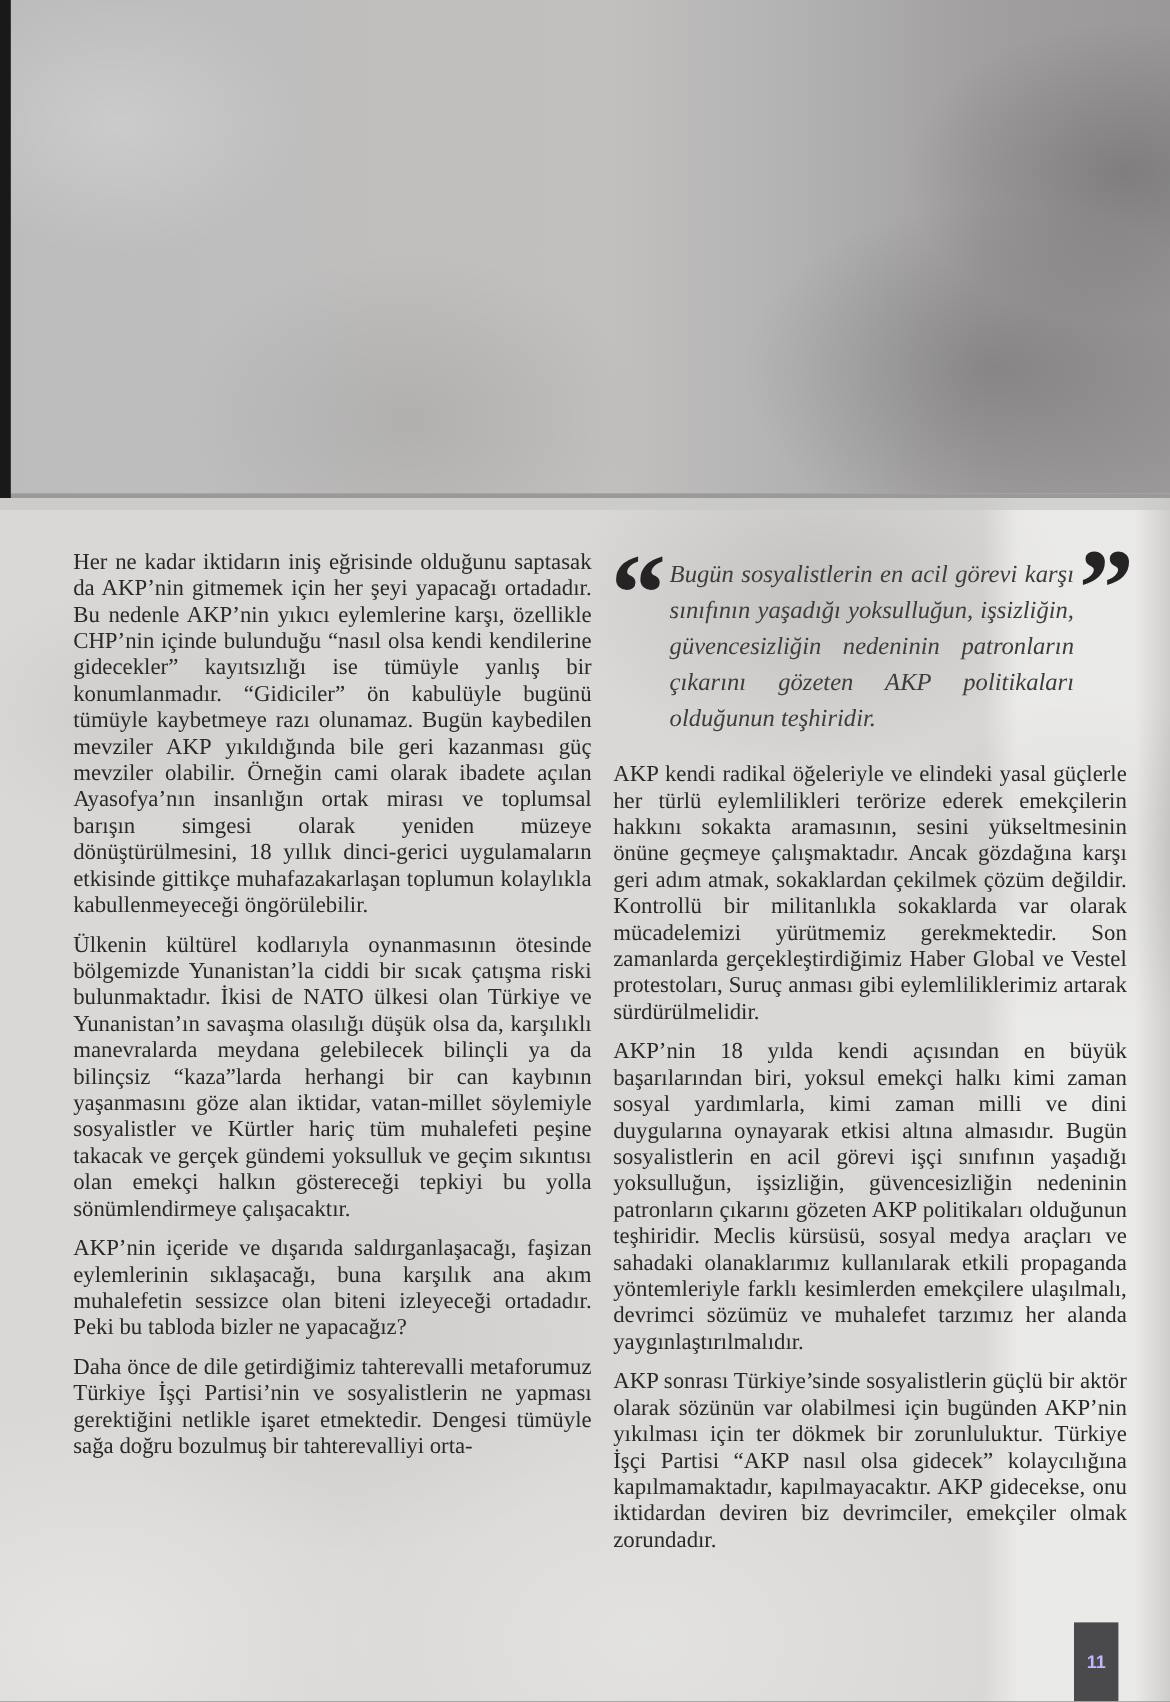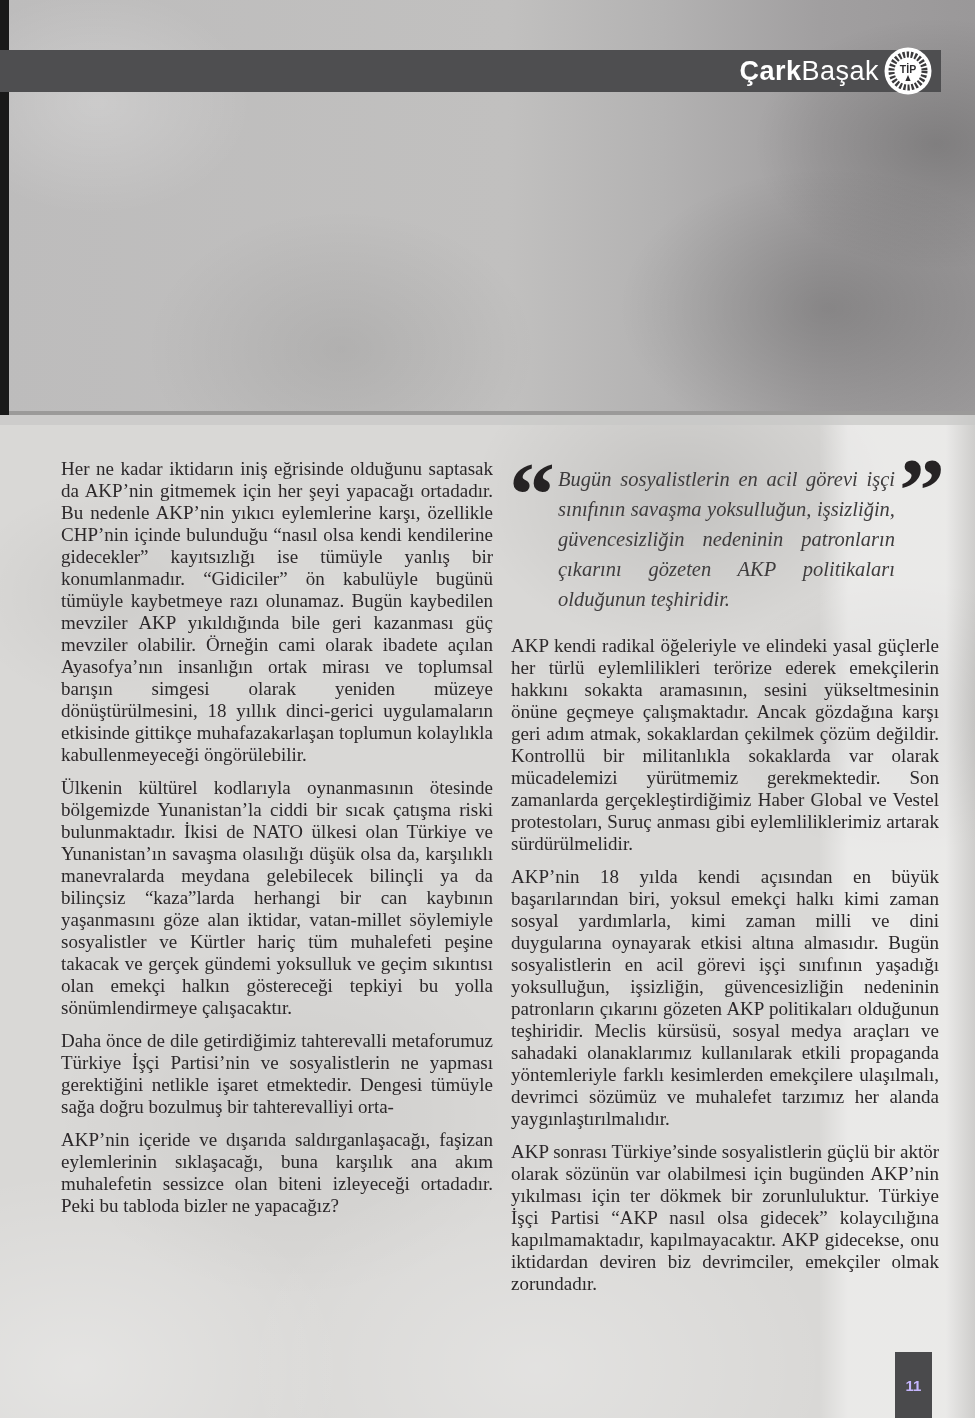--- a/index.html
+++ b/index.html
@@ -81,46 +81,34 @@
 </head>
 <body>
 
 <div class="page">
 
   <div class="content-texture"></div>
 
   <div class="banner">
     <div class="left-strip"></div>
 
-    <div class="header-bar">
-      <div class="brand">
-        <span class="brand-bold">Çark</span><span class="brand-light">Başak</span>
-      </div>
-      <svg class="tip-logo" viewBox="0 0 48 48">
-        <circle cx="24" cy="24" r="23.5" fill="#ffffff"></circle>
-        <circle cx="24" cy="24" r="16.5" fill="none" stroke="#3b3a3c" stroke-width="6" stroke-dasharray="2.3 1.7"></circle>
-        <circle cx="24" cy="24" r="12.5" fill="#ffffff"></circle>
-        <text x="24" y="25.5" text-anchor="middle" font-family="Liberation Sans, sans-serif" font-weight="700" font-size="10.5" fill="#2e2d2f">TİP</text>
-        <path d="M24 28 l2.6 6 h-5.2 z" fill="#2e2d2f"></path>
-      </svg>
-    </div>
 
   </div>
 
   <div class="col col-left">
     <p>Her ne kadar iktidarın iniş eğrisinde olduğunu saptasak da AKP’nin gitmemek için her şeyi yapacağı ortadadır. Bu nedenle AKP’nin yıkıcı eylemlerine karşı, özellikle CHP’nin içinde bulunduğu “nasıl olsa kendi kendilerine gidecekler” kayıtsızlığı ise tümüyle yanlış bir konumlanmadır. “Gidiciler” ön kabulüyle bugünü tümüyle kaybetmeye razı olunamaz. Bugün kaybedilen mevziler AKP yıkıldığında bile geri kazanması güç mevziler olabilir. Örneğin cami olarak ibadete açılan Ayasofya’nın insanlığın ortak mirası ve toplumsal barışın simgesi olarak yeniden müzeye dönüştürülmesini, 18 yıllık dinci-gerici uygulamaların etkisinde gittikçe muhafazakarlaşan toplumun kolaylıkla kabullenmeyeceği öngörülebilir.</p>
     <p>Ülkenin kültürel kodlarıyla oynanmasının ötesinde bölgemizde Yunanistan’la ciddi bir sıcak çatışma riski bulunmaktadır. İkisi de NATO ülkesi olan Türkiye ve Yunanistan’ın savaşma olasılığı düşük olsa da, karşılıklı manevralarda meydana gelebilecek bilinçli ya da bilinçsiz “kaza”larda herhangi bir can kaybının yaşanmasını göze alan iktidar, vatan-millet söylemiyle sosyalistler ve Kürtler hariç tüm muhalefeti peşine takacak ve gerçek gündemi yoksulluk ve geçim sıkıntısı olan emekçi halkın göstereceği tepkiyi bu yolla sönümlendirmeye çalışacaktır.</p>
+    <p>AKP’nin içeride ve dışarıda saldırganlaşacağı, faşizan eylemlerinin sıklaşacağı, buna karşılık ana akım muhalefetin sessizce olan biteni izleyeceği ortadadır. Peki bu tabloda bizler ne yapacağız?</p>
     <p>Daha önce de dile getirdiğimiz tahterevalli metaforumuz Türkiye İşçi Partisi’nin ve sosyalistlerin ne yapması gerektiğini netlikle işaret etmektedir. Dengesi tümüyle sağa doğru bozulmuş bir tahterevalliyi orta-</p>
-    <p>AKP’nin içeride ve dışarıda saldırganlaşacağı, faşizan eylemlerinin sıklaşacağı, buna karşılık ana akım muhalefetin sessizce olan biteni izleyeceği ortadadır. Peki bu tabloda bizler ne yapacağız?</p>
   </div>
 
   <div class="col col-right">
     <div class="pull-quote">
       <span class="pq-mark pq-open">“</span>
-      <div class="pq-text">Bugün sosyalistlerin en acil görevi işçi sınıfının savaşma yoksulluğun, işsizliğin, güvencesizliğin nedeninin patronların çıkarını gözeten AKP politikaları olduğunun teşhiridir.</div>
+      <div class="pq-text">Bugün sosyalistlerin en acil görevi karşı sınıfının yaşadığı yoksulluğun, işsizliğin, güvencesizliğin nedeninin patronların çıkarını gözeten AKP politikaları olduğunun teşhiridir.</div>
       <span class="pq-mark pq-close">”</span>
     </div>
     <p>AKP kendi radikal öğeleriyle ve elindeki yasal güçlerle her türlü eylemlilikleri terörize ederek emekçilerin hakkını sokakta aramasının, sesini yükseltmesinin önüne geçmeye çalışmaktadır. Ancak gözdağına karşı geri adım atmak, sokaklardan çekilmek çözüm değildir. Kontrollü bir militanlıkla sokaklarda var olarak mücadelemizi yürütmemiz gerekmektedir. Son zamanlarda gerçekleştirdiğimiz Haber Global ve Vestel protestoları, Suruç anması gibi eylemliliklerimiz artarak sürdürülmelidir.</p>
     <p>AKP’nin 18 yılda kendi açısından en büyük başarılarından biri, yoksul emekçi halkı kimi zaman sosyal yardımlarla, kimi zaman milli ve dini duygularına oynayarak etkisi altına almasıdır. Bugün sosyalistlerin en acil görevi işçi sınıfının yaşadığı yoksulluğun, işsizliğin, güvencesizliğin nedeninin patronların çıkarını gözeten AKP politikaları olduğunun teşhiridir. Meclis kürsüsü, sosyal medya araçları ve sahadaki olanaklarımız kullanılarak etkili propaganda yöntemleriyle farklı kesimlerden emekçilere ulaşılmalı, devrimci sözümüz ve muhalefet tarzımız her alanda yaygınlaştırılmalıdır.</p>
     <p>AKP sonrası Türkiye’sinde sosyalistlerin güçlü bir aktör olarak sözünün var olabilmesi için bugünden AKP’nin yıkılması için ter dökmek bir zorunluluktur. Türkiye İşçi Partisi “AKP nasıl olsa gidecek” kolaycılığına kapılmamaktadır, kapılmayacaktır. AKP gidecekse, onu iktidardan deviren biz devrimciler, emekçiler olmak zorundadır.</p>
   </div>
 
   <div class="page-num-box">
     <span class="page-num">11</span>
   </div>

